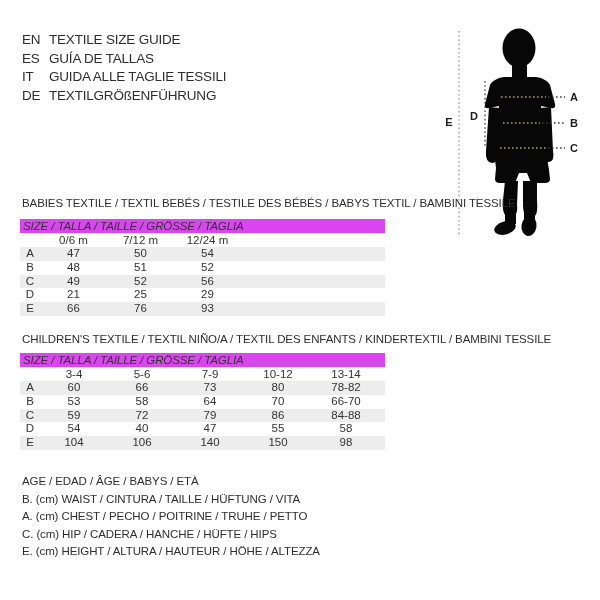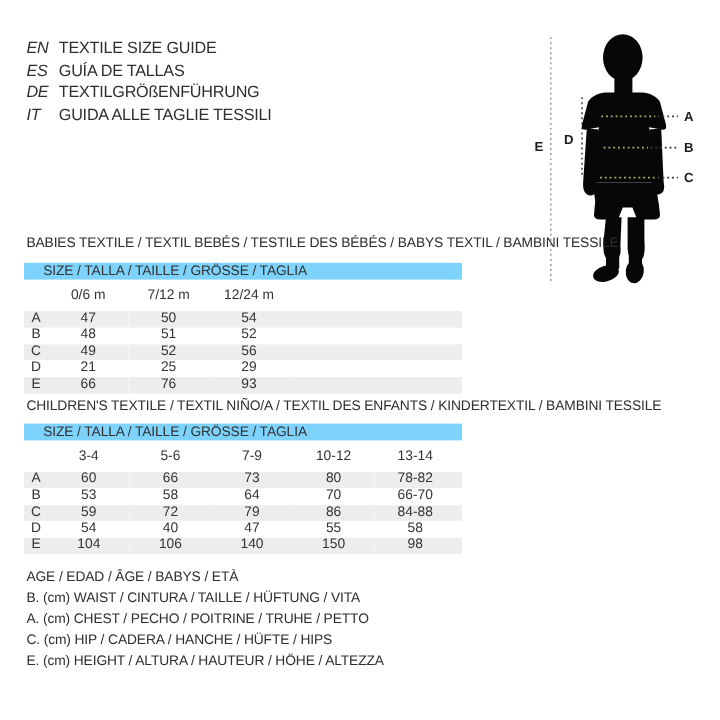--- a/index.html
+++ b/index.html
@@ -3,33 +3,33 @@
 <meta charset="utf-8">
 <style>
   html,body{margin:0;padding:0;background:#fff;}
   #canvas{
     position:relative;width:600px;height:600px;background:#ffffff;
     font-family:"Liberation Sans",sans-serif;color:#333;overflow:hidden;
   }
   
   .lang-list{position:absolute;left:22px;top:31px;}
   .lang-row{display:flex;height:18.5px;line-height:18.5px;font-size:13.5px;letter-spacing:-0.2px;color:#2e2e2e;}
-  .lang-code{width:27px;flex:0 0 27px;font-style:italic;}
+  .lang-code{width:27px;flex:0 0 27px;}
   
   .sec-heading{position:absolute;left:22px;font-size:11.5px;line-height:12px;letter-spacing:-0.1px;color:#2e2e2e;white-space:nowrap;}
   #babies-heading{top:197px;}
   #children-heading{top:333px;}
   
   .size-block{position:absolute;left:20px;width:365px;}
   #babies-block{top:219px;}
   #children-block{top:353px;}
-  .size-bar{height:14px;line-height:14px;background:#7dd3fc;font-size:11.5px;padding-left:16px;color:#333;letter-spacing:-0.1px;}
+  .size-bar{height:14px;line-height:14px;background:#d946ef;font-size:11.5px;padding-left:3px;color:#333;letter-spacing:-0.1px;font-style:italic;}
   table.size-table{border-collapse:collapse;width:365px;table-layout:fixed;font-size:11.5px;color:#333;}
   table.size-table td,table.size-table th{padding:0;font-weight:normal;text-align:center;height:13.8px;line-height:13.8px;overflow:hidden;}
-  table.size-table thead th{height:26px;line-height:14px;}
+  table.size-table thead th{height:14px;line-height:14px;}
   td.rowlabel{text-align:left;padding-left:3px;}
   tr.striped{background:#ededed;}
   col.c-label{width:20px;}
   #babies-block col.c-data{width:67px;}
   #children-block col.c-data{width:68px;}
   col.c-fill{width:auto;}
   
   .legend{position:absolute;left:22px;top:473px;}
   .legend-line{height:17.6px;line-height:17.6px;font-size:11.5px;letter-spacing:-0.1px;color:#2e2e2e;white-space:nowrap;}
   
@@ -44,26 +44,26 @@
   <div class="lang-list">
     <div class="lang-row">
       <span class="lang-code">EN</span>
       <span class="lang-label">TEXTILE SIZE GUIDE</span>
     </div>
     <div class="lang-row">
       <span class="lang-code">ES</span>
       <span class="lang-label">GUÍA DE TALLAS</span>
     </div>
     <div class="lang-row">
+      <span class="lang-code">IT</span>
+      <span class="lang-label">GUIDA ALLE TAGLIE TESSILI</span>
+    </div>
+    <div class="lang-row">
       <span class="lang-code">DE</span>
       <span class="lang-label">TEXTILGRÖßENFÜHRUNG</span>
-    </div>
-    <div class="lang-row">
-      <span class="lang-code">IT</span>
-      <span class="lang-label">GUIDA ALLE TAGLIE TESSILI</span>
     </div>
   </div>
 
   <svg id="figure-svg" width="170" height="225" viewBox="430 20 170 225" xmlns="http://www.w3.org/2000/svg">
 
     <path d="M459,31 V237" fill="none" stroke-width="1.3" stroke-dasharray="1.6 2.6" stroke="#9c9c9c"></path>
 
     <path d="M485,81 V148" fill="none" stroke-width="1.3" stroke-dasharray="1.6 2.6" stroke="#474747"></path>
 
     <g fill="#070707">

